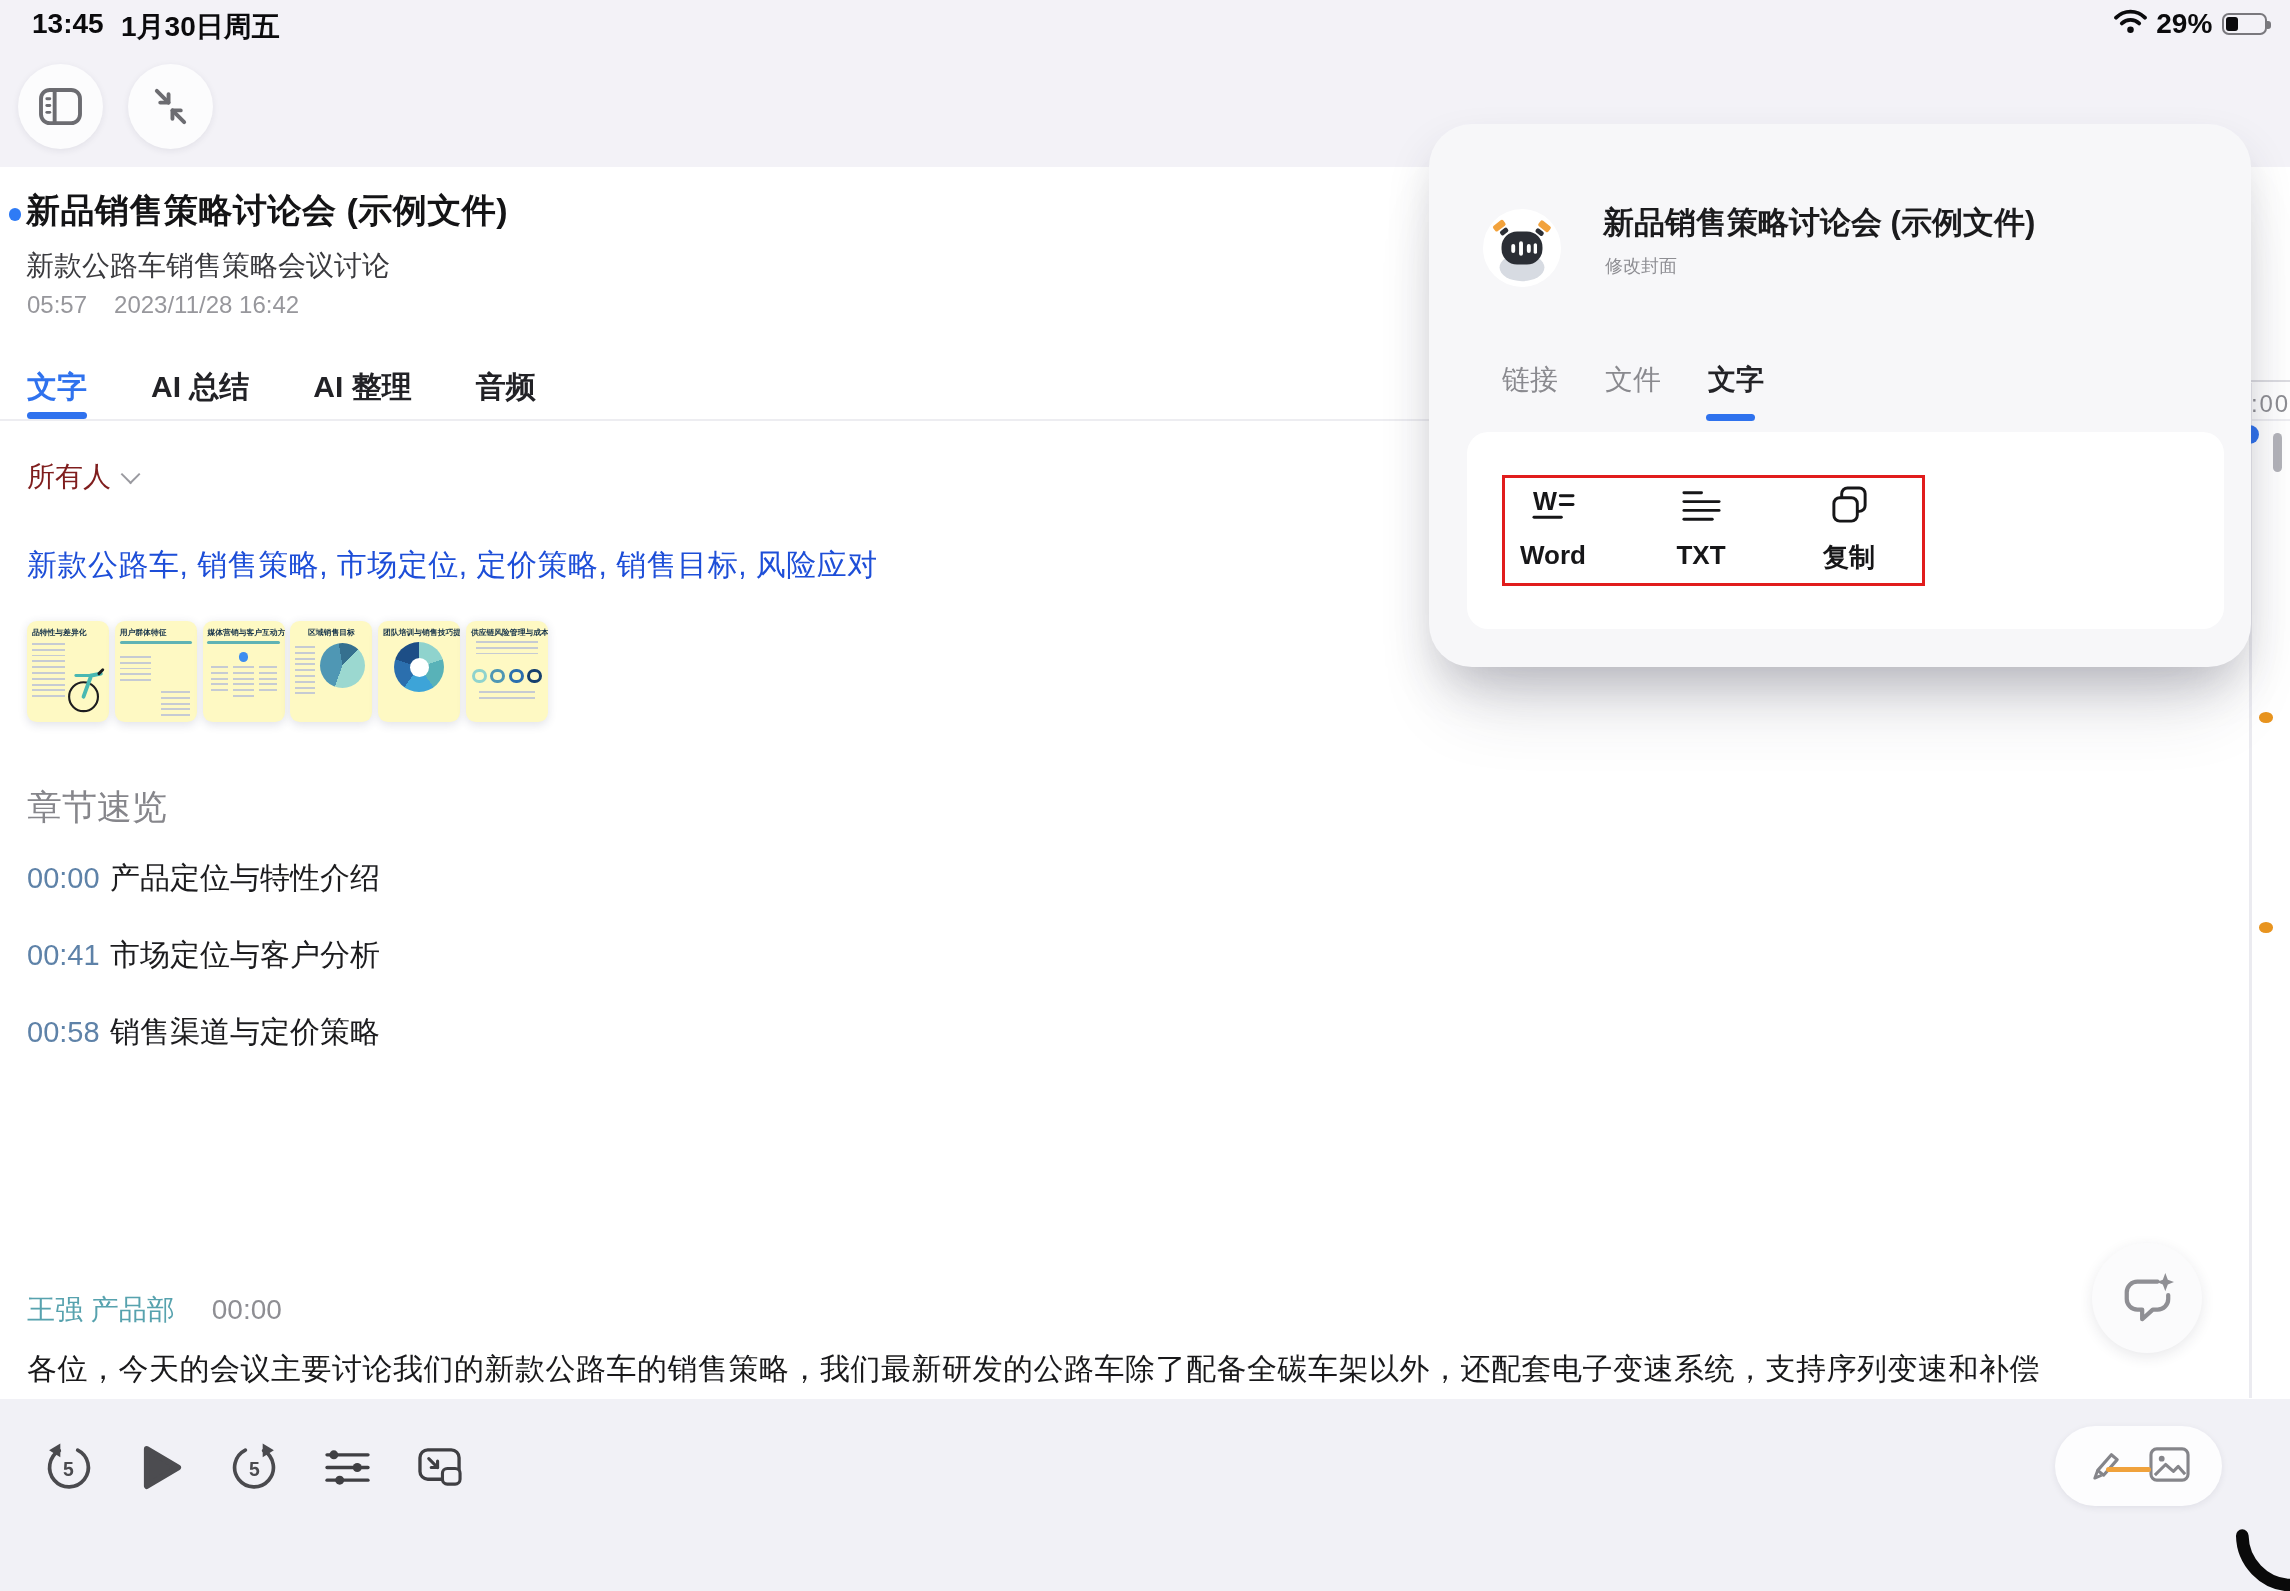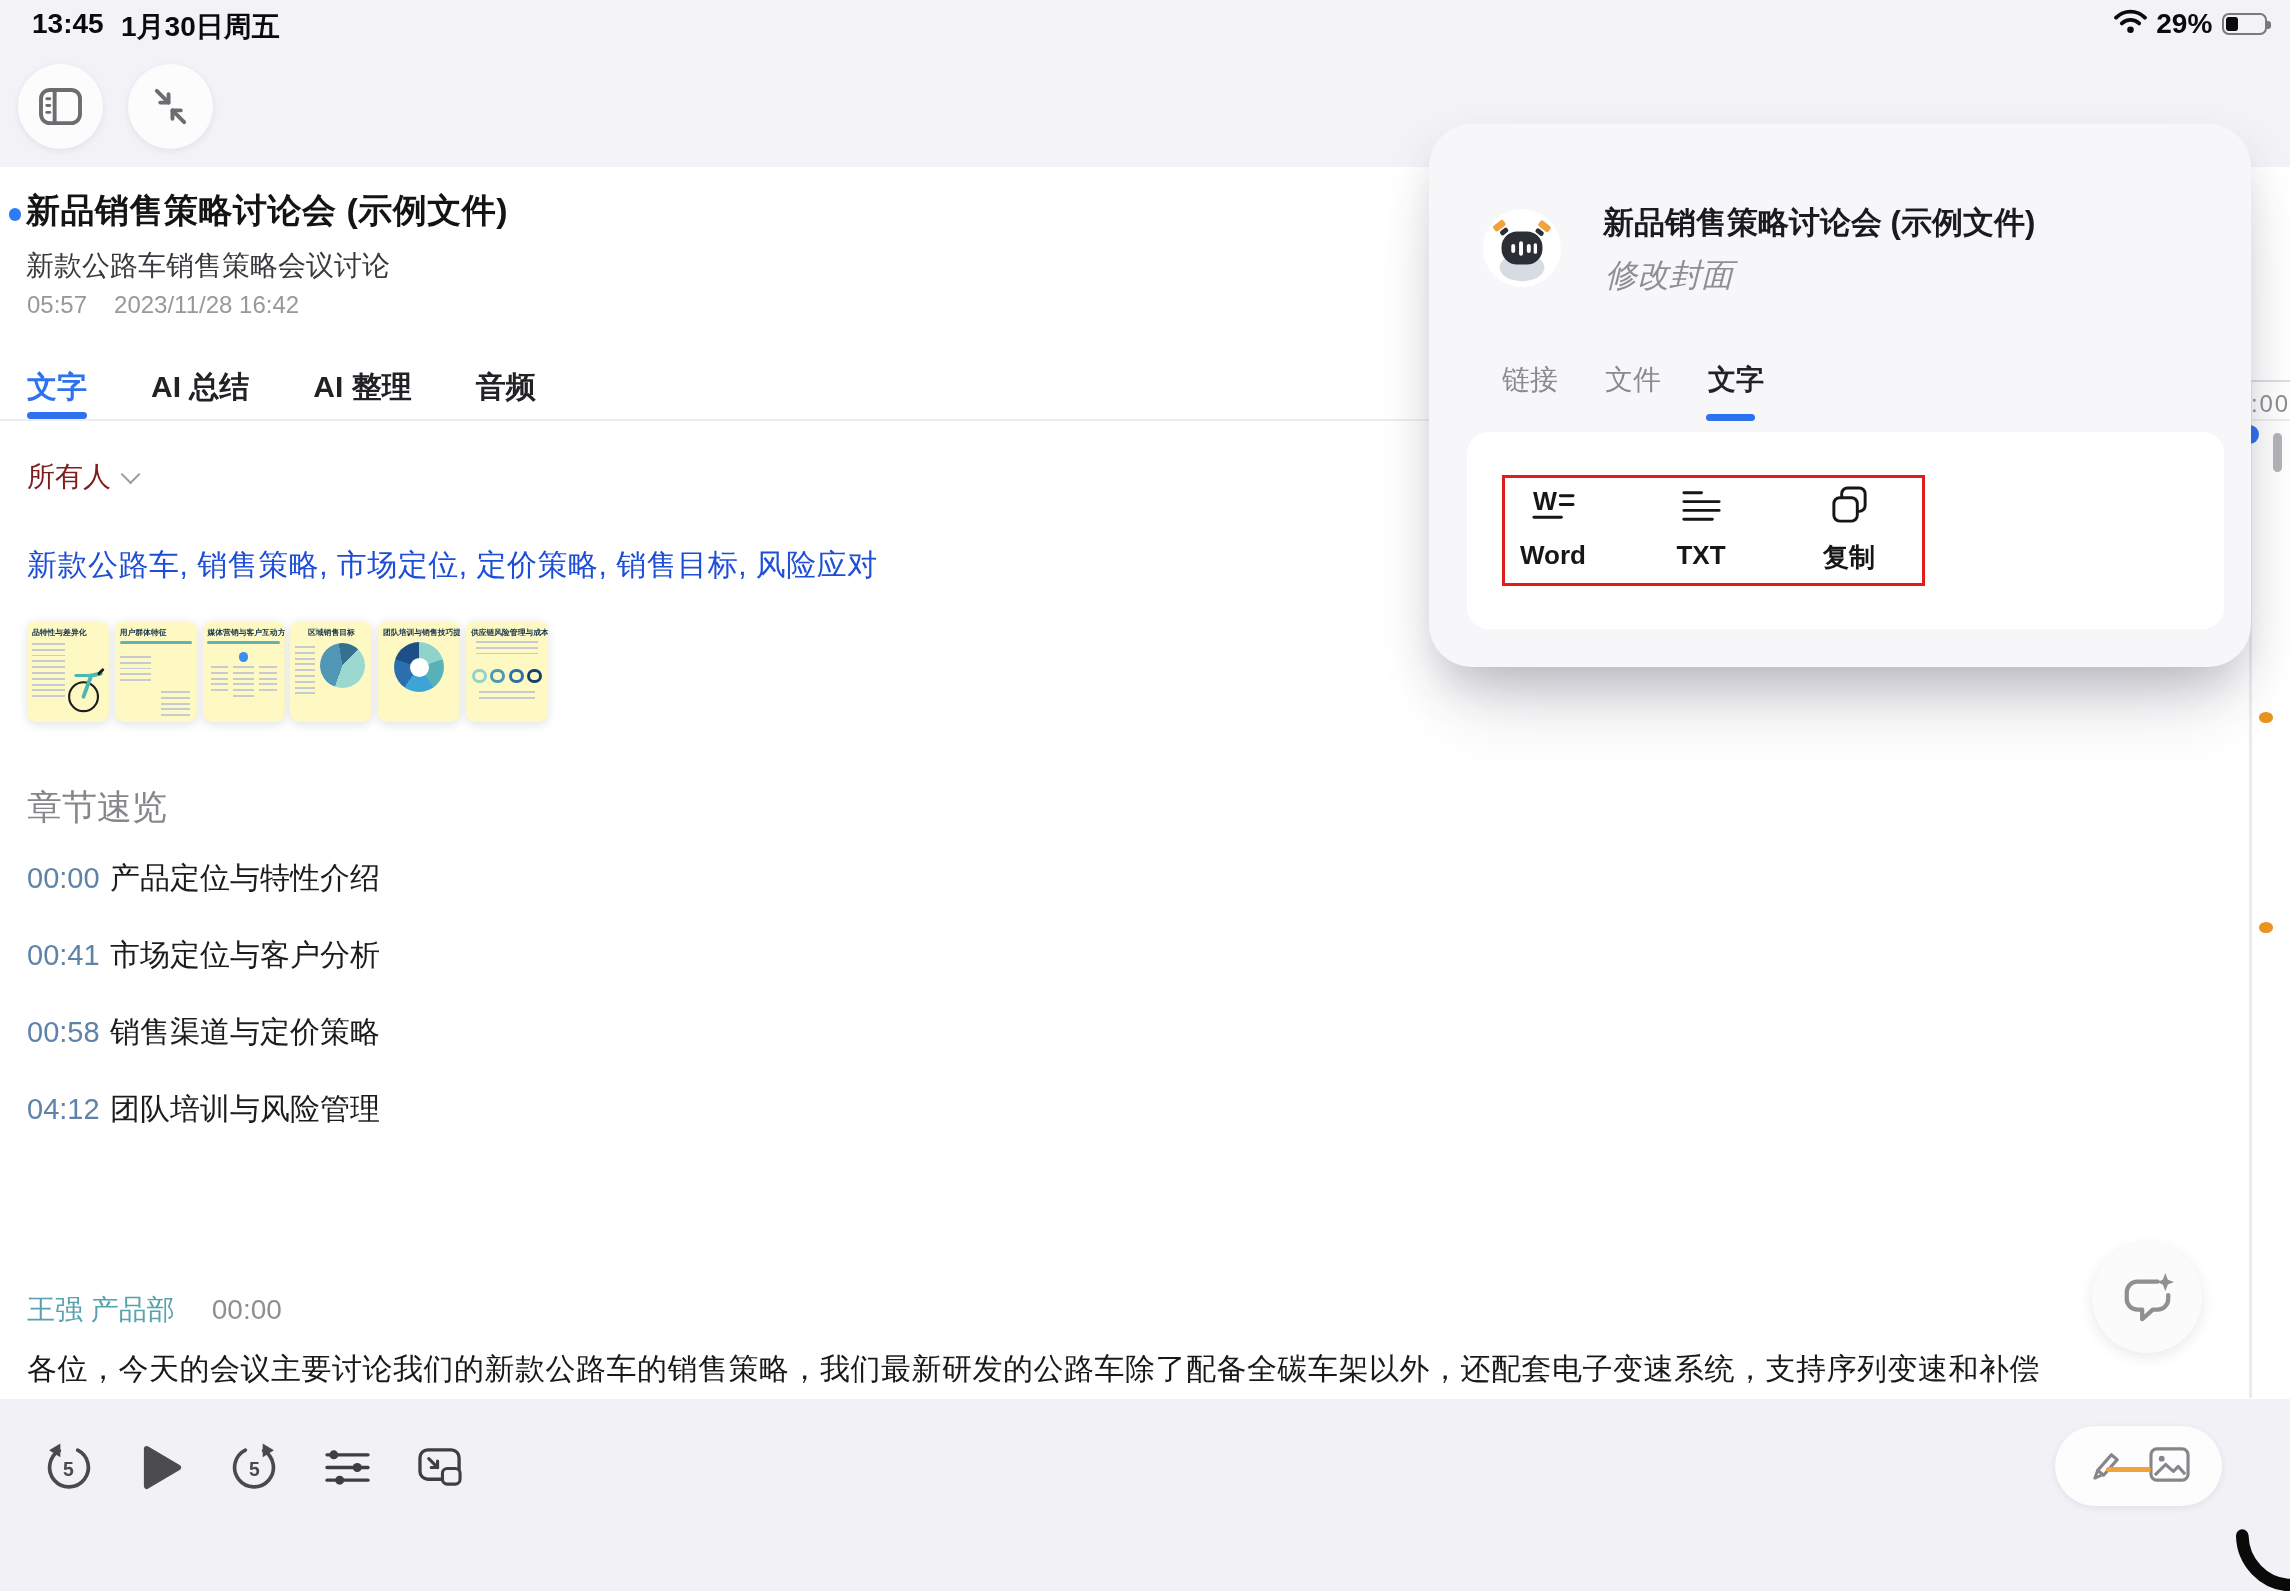--- a/index.html
+++ b/index.html
@@ -85,21 +85,21 @@
   .chat-fab { position:absolute; left:2092px; top:1243px; width:110px; height:110px; border-radius:50%; background:#fbfbfc; box-shadow:0 3.9px 13.6px rgba(40,40,60,.10); display:flex; align-items:center; justify-content:center; }
 
   .corner-arc { position:absolute; right:0; bottom:0; }
 
   
   .panel { position:absolute; left:1429px; top:124px; width:822px; height:543px; background:#f7f7f9; border-radius:43px;
            box-shadow:0 23px 47px -9.7px rgba(50,50,70,.25), 0 58px 78px -29px rgba(50,50,70,.18); }
   .panel::after { content:""; position:absolute; left:35px; right:35px; bottom:-15.5px; height:39px; background:rgba(255,255,255,.55); border-radius:29px; z-index:-1; }
   .avatar { position:absolute; left:1483px; top:209px; width:78px; height:78px; }
   .panel-title { position:absolute; left:1603px; top:202px; font-size:31px; font-weight:700; color:#1b1b1d; }
-  .panel-cover { position:absolute; left:1605px; top:254px; font-size:32px; color:#8e8e93;font-style:italic; }
+  .panel-cover { position:absolute; left:1605px; top:254px; font-size:18px; color:#8e8e93; }
   .panel-tabs { position:absolute; left:1502px; top:361px; display:flex; gap:47px; font-size:28px; color:#8a8a8f; }
   .panel-tabs .active { color:#232327; font-weight:700; }
   .panel-tab-underline { position:absolute; left:1706px; top:414px; width:49px; height:6.8px; border-radius:3.9px; background:#2f72ee; }
   .panel-card { position:absolute; left:1467px; top:432px; width:757px; height:197px; background:#ffffff; border-radius:21.3px; }
   .red-box { position:absolute; left:1502px; top:475px; width:423px; height:111px; border:3.9px solid #e11c1c; }
   .exports { position:absolute; left:1514px; top:485px; display:flex; gap:70px; }
   .export-item { width:78px; display:flex; flex-direction:column; align-items:center; gap:13.6px; }
   .export-item .ex-label { font-size:26px; font-weight:600; color:#161618; }
 </style>
 </head>
@@ -224,24 +224,20 @@
       <span class="ch-time">00:00</span>
       <span class="ch-title">产品定位与特性介绍</span>
     </div>
     <div class="ch-row">
       <span class="ch-time">00:41</span>
       <span class="ch-title">市场定位与客户分析</span>
     </div>
     <div class="ch-row">
       <span class="ch-time">00:58</span>
       <span class="ch-title">销售渠道与定价策略</span>
-    </div>
-    <div class="ch-row">
-      <span class="ch-time">04:12</span>
-      <span class="ch-title">团队培训与风险管理</span>
     </div>
   </div>
 
   <div class="speaker-line">
     <span class="speaker-name">王强 产品部</span>
     <span class="speaker-time">00:00</span>
   </div>
   <div class="transcript">各位，今天的会议主要讨论我们的新款公路车的销售策略，我们最新研发的公路车除了配备全碳车架以外，还配套电子变速系统，支持序列变速和补偿</div>
 </div>
 

